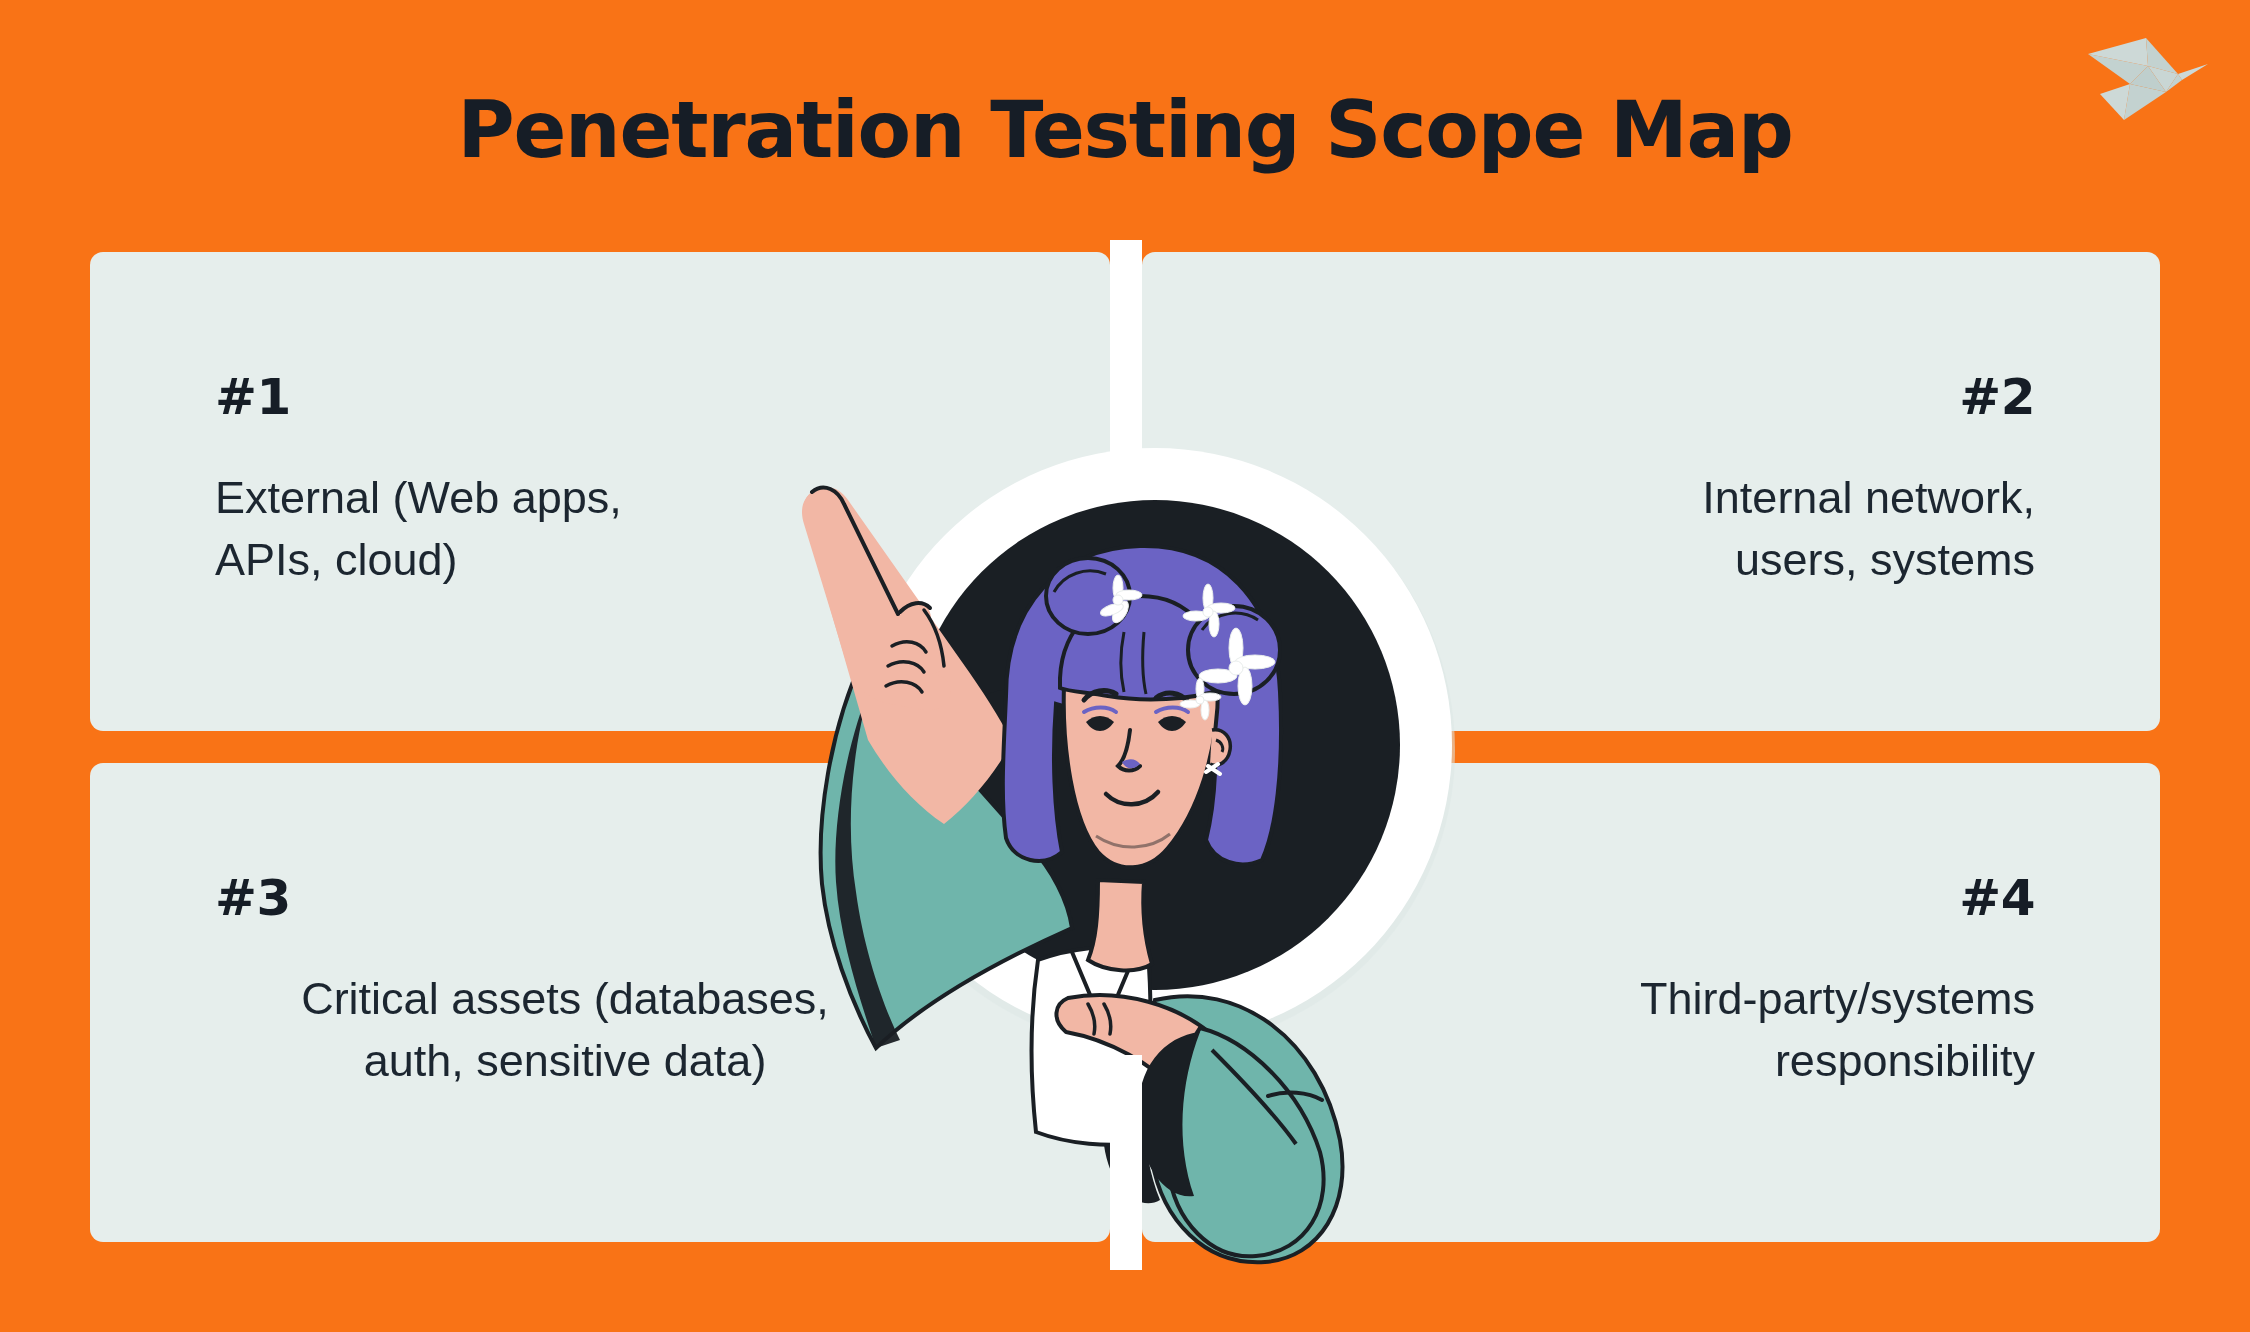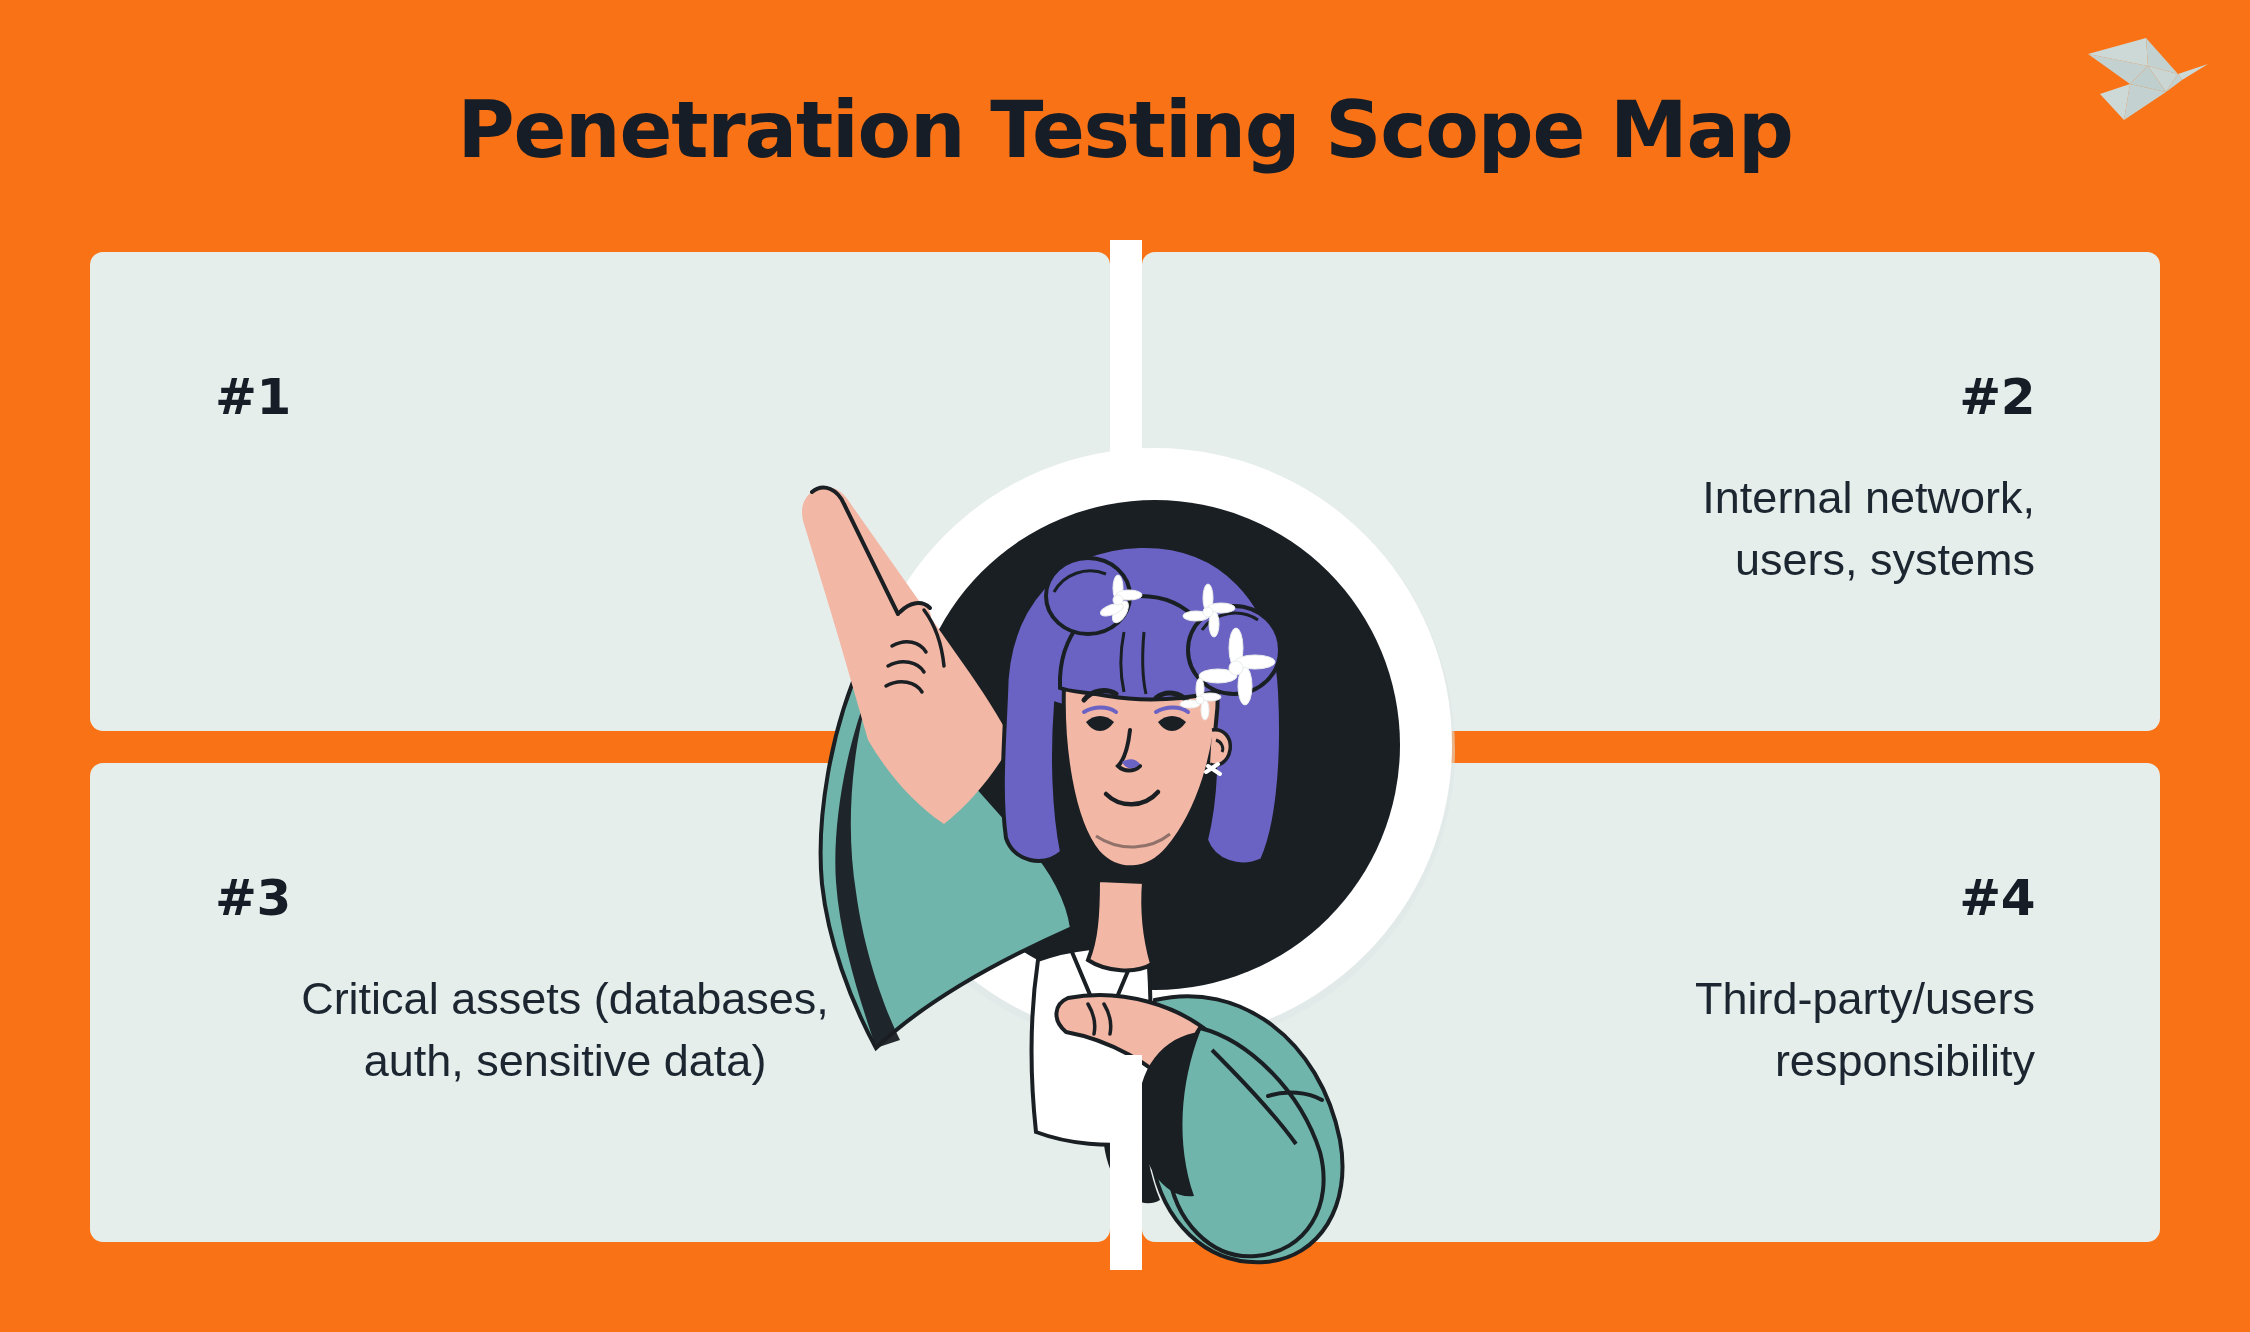--- a/index.html
+++ b/index.html
@@ -119,20 +119,22 @@
         <polygon points="80,74 62,48 44,66 80,74" fill="#bfcfcd"></polygon>
       </g>
     </svg>
   </div>
 
   <h1 id="page-title">Penetration Testing Scope Map</h1>
 
   <div class="card" id="card-1">
     <div class="card-inner">
       <div class="card-num">#1</div>
+      <div class="card-desc">External (Web apps,
+APIs, cloud)</div>
     </div>
   </div>
 
   <div class="card" id="card-2">
     <div class="card-inner">
       <div class="card-num">#2</div>
       <div class="card-desc">Internal network,
 users, systems</div>
     </div>
   </div>
@@ -141,21 +143,21 @@
     <div class="card-inner">
       <div class="card-num">#3</div>
       <div class="card-desc">Critical assets (databases,
 auth, sensitive data)</div>
     </div>
   </div>
 
   <div class="card" id="card-4">
     <div class="card-inner">
       <div class="card-num">#4</div>
-      <div class="card-desc">Third-party/users
+      <div class="card-desc">Third-party/systems
 responsibility</div>
     </div>
   </div>
 
   <div id="gutter-v"></div>
 
   <div id="illustration">
     <svg viewBox="0 0 760 870" xmlns="http://www.w3.org/2000/svg">
       <defs>
         <clipPath id="darkCircleClip">

